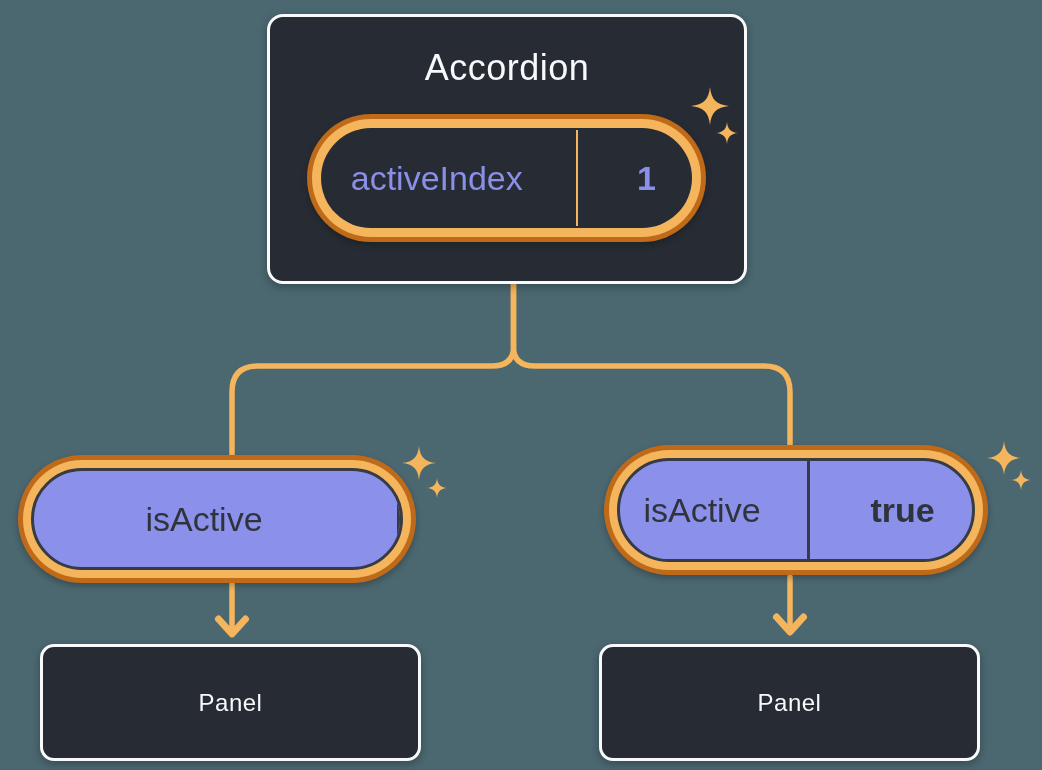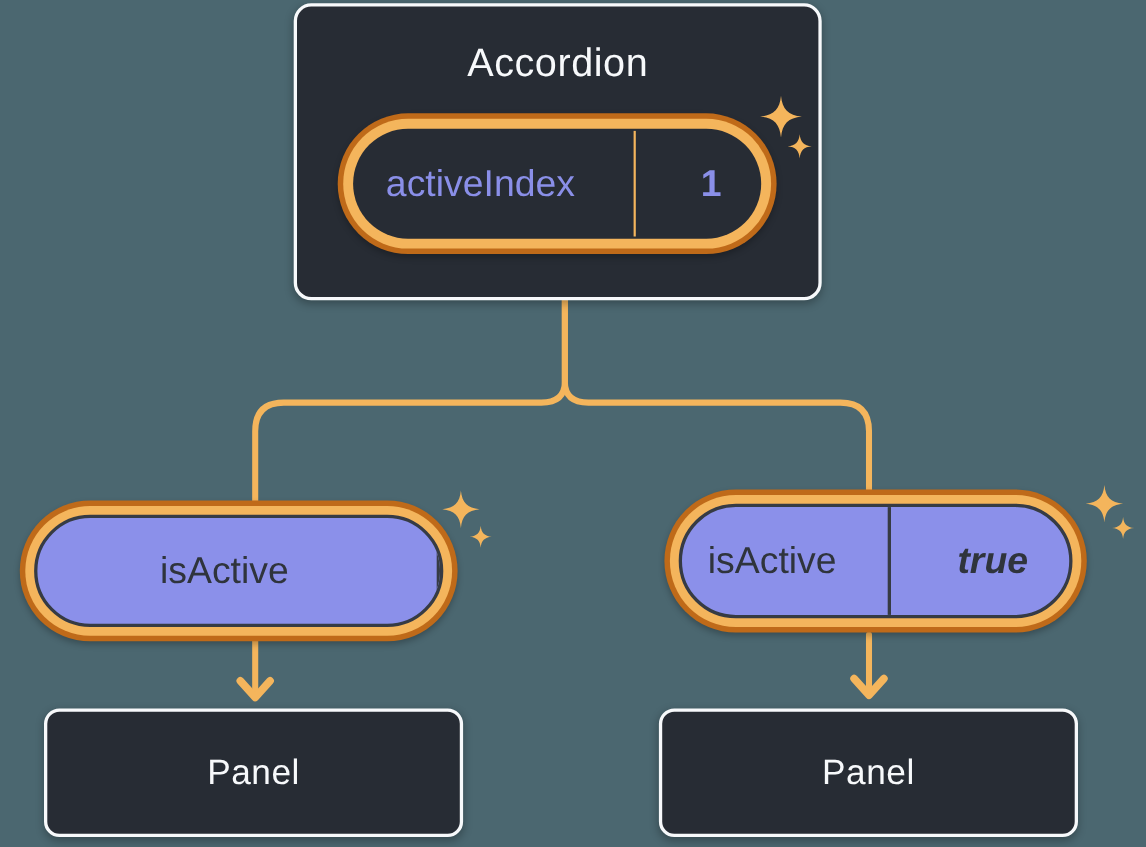--- a/index.html
+++ b/index.html
@@ -9,27 +9,27 @@
   
   .connectors{position:absolute;left:0;top:0;width:1042px;height:770px;z-index:1;}
   .connectors .branch{fill:none;stroke:var(--orange-light,#F4B55C);stroke-width:5.5;}
   .connectors .shaft{fill:none;stroke:var(--orange-light,#F4B55C);stroke-width:5.5;stroke-linecap:round;}
   .connectors .head{fill:none;stroke:var(--orange-light,#F4B55C);stroke-width:7;stroke-linecap:round;stroke-linejoin:round;}
 
   
   .card{position:absolute;box-sizing:border-box;background:var(--card-bg,#272C34);
         border:3px solid var(--card-border,#F7F9FB);z-index:2;
         box-shadow:0 3px 8px rgba(0,0,0,.28);}
-  .accordion-card{left:267px;top:3px;width:480px;height:270px;border-radius:16px;}
+  .accordion-card{left:267px;top:14px;width:480px;height:270px;border-radius:16px;}
   .card-title{margin:0;position:absolute;left:0;top:30px;width:100%;text-align:center;
         font-size:36px;font-weight:500;color:var(--light-text,#F7F9FB);letter-spacing:.5px;}
   .panel-card{width:381px;height:117px;border-radius:14px;display:flex;align-items:center;justify-content:center;}
   .panel-card.left{left:40px;top:644px;}
   .panel-card.right{left:599px;top:644px;}
-  .panel-title{font-size:32px;font-weight:500;color:var(--light-text,#F7F9FB);letter-spacing:.5px;}
+  .panel-title{font-size:24px;font-weight:500;color:var(--light-text,#F7F9FB);letter-spacing:.5px;}
 
   
   .pill-outer{position:absolute;box-sizing:border-box;border-radius:999px;
         background:var(--orange-dark,#BF6A19);padding:5px;z-index:2;
         box-shadow:0 3px 6px rgba(0,0,0,.25);}
   .pill-mid{height:100%;box-sizing:border-box;border-radius:999px;
         background:var(--orange-light,#F4B55C);padding:9px;}
   .pill-inner{height:100%;box-sizing:border-box;border-radius:999px;display:flex;
         align-items:stretch;overflow:hidden;font-size:34px;gap:23px;}
   .state-pill{left:37px;top:97px;width:399px;height:128px;}
@@ -39,21 +39,21 @@
   .prop-pill .pill-inner{background:var(--purple-fill,#8B90EA);color:var(--dark-text,#2F343C);
         border:3px solid var(--pill-border,#363B44);}
   .prop-pill .divider{width:3px;background:var(--pill-border,#363B44);}
   .prop-pill.left{left:18px;top:455px;width:398px;height:128px;}
   .prop-pill.right{left:604px;top:445px;width:384px;height:130px;}
   .cell{display:flex;align-items:center;justify-content:center;}
   .cell.name{flex:1 1 auto;}
   .cell.value{font-weight:700;}
   .state-pill .cell.value{flex:0 0 91px;}
   .prop-pill.left .cell.value{flex:0 0 150px;}
-  .prop-pill.right .cell.value{flex:0 0 139px;font-style:italic;}
+  .prop-pill.right .cell.value{flex:0 0 139px;}
 
   
   .sparkles{position:absolute;z-index:3;}
   .sparkles path{fill:var(--orange-light,#F4B55C);}
   .sparkles.top{left:688px;top:84px;width:54px;height:62px;}
   .sparkles.left{left:399px;top:443px;width:52px;height:58px;}
   .sparkles.right{left:984px;top:438px;width:52px;height:56px;}
 </style>
 </head>
 <body>

